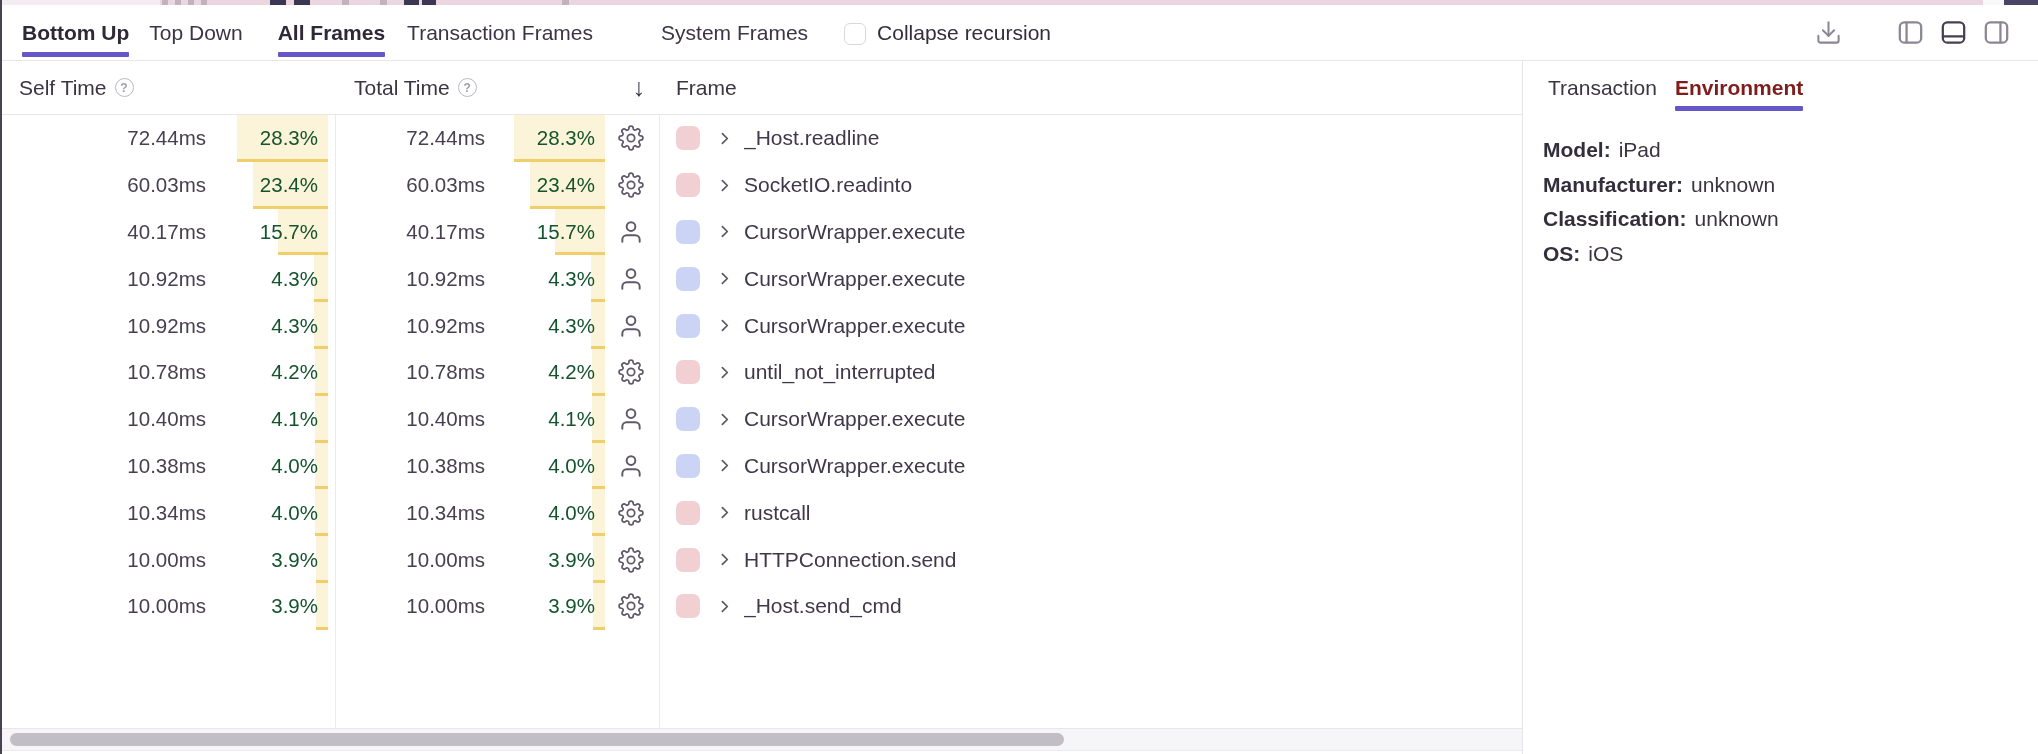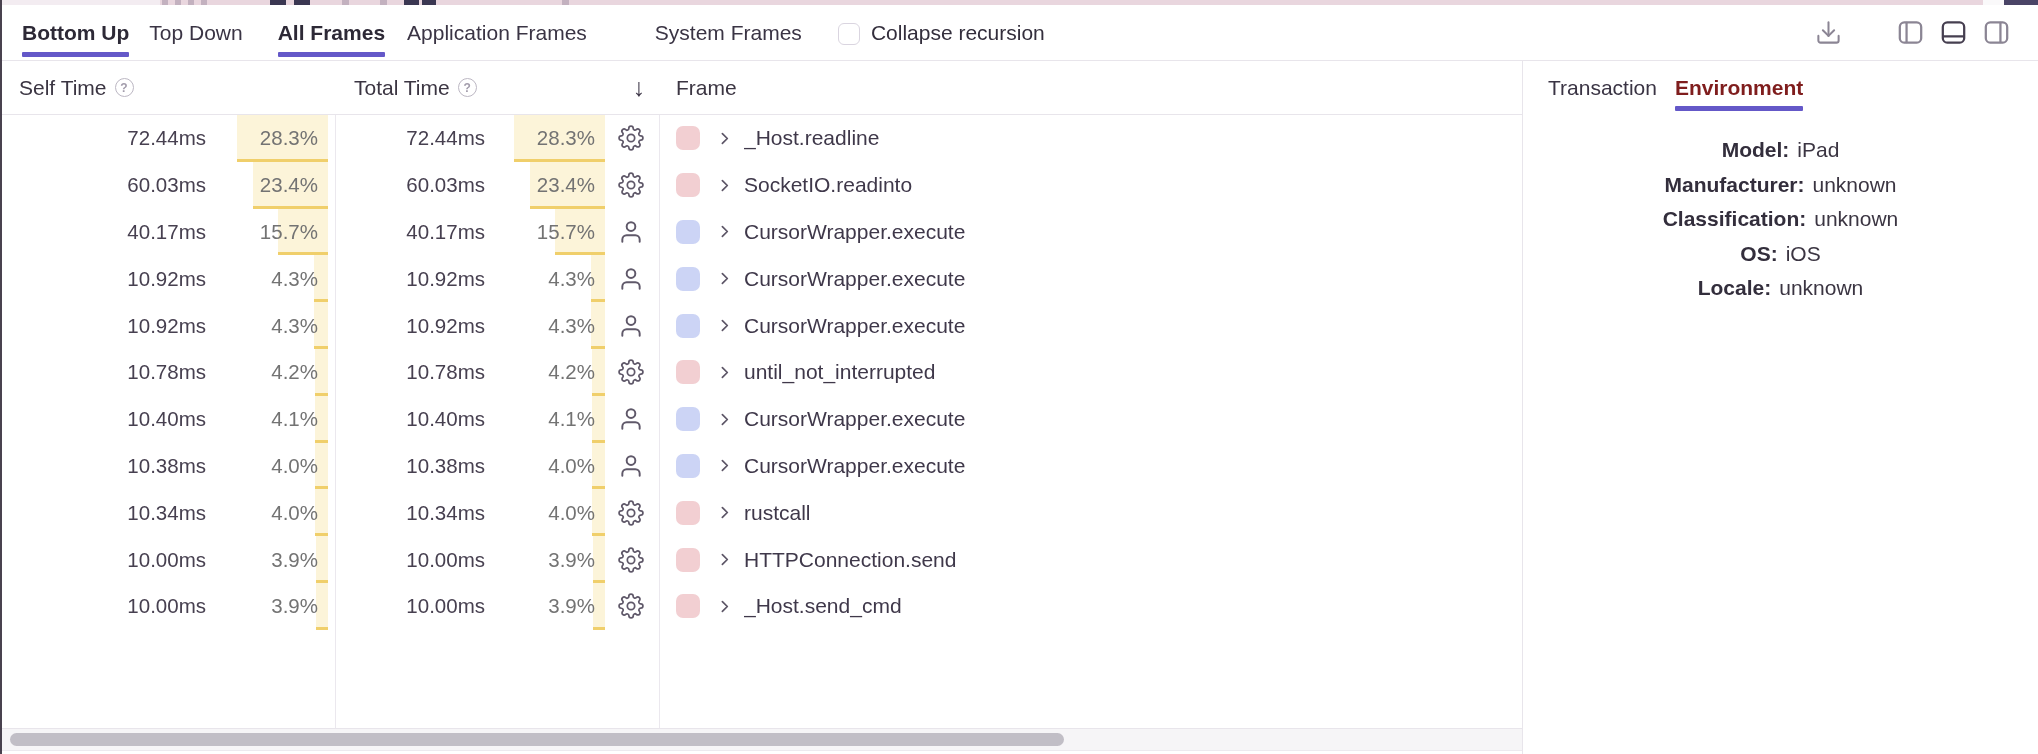--- a/index.html
+++ b/index.html
@@ -55,21 +55,21 @@
   }
   .collapse-label { margin-left:11px; font-size:21px; color:#332e3c; cursor:pointer; white-space:nowrap; }
 
   .toolbar-actions { position:absolute; right:27px; top:0; bottom:0; display:flex; align-items:center; }
   .icon-btn { display:flex; align-items:center; justify-content:center; cursor:pointer; color:#8b8594; }
   .icon-btn.download { margin-right:40px; color:#8b8594; }
   .icon-btn.layout { margin-left:14px; }
   .icon-btn.layout.active { color:#463f50; }
 
   
-  .content { display:flex; height: 693px; text-align: center; }
+  .content { display:flex; height: 693px; }
   .table-area { position:relative; width:1520px; display:flex; flex-direction:column; }
   .vline { position:absolute; top:0; bottom:22px; width:1px; background:#ebe8ee; z-index:2; }
   .vline.v1 { left:333px; } .vline.v2 { left:657px; }
 
   .table-header {
     height:54px; display:flex; align-items:center;
     border-bottom:1px solid #e8e5eb; position:relative; z-index:3; background:#fff;
   }
   .th { display:flex; align-items:center; height:100%; font-size:21px; font-weight:500; color:#3b3542; }
   .th-self { width:333px; padding-left:17px; }
@@ -84,21 +84,21 @@
 
   .rows { position:relative; z-index:1; }
   .row { display:flex; height:46.8px; cursor:pointer; }
   .cell-self { width:333px; display:flex; align-items:center; justify-content:flex-end; }
   .cell-total { width:324px; display:flex; align-items:center; justify-content:flex-end; padding-right:15px; }
   .time { font-size:20.5px; font-weight:500; color:#474050; margin-right:15px; white-space:nowrap; }
   .cell-total .time { margin-right:13px; }
   .pct-box { position:relative; width:107px; height:100%; display:flex; align-items:center; justify-content:flex-end; }
   .cell-self .pct-box { margin-right:7px; }
   .pct-bar { position:absolute; right:0; top:0; bottom:0; background:#fcf4d9; border-bottom:3px solid #f0cf6b; }
-  .pct { position:relative; font-size:20.5px; color:#737373; padding-right:10px; }
+  .pct { position:relative; font-size:20.5px; color:#14532d; padding-right:10px; }
   .type-icon { width:26px; height:26px; margin-left:13px; color:#5f5869; flex:none; }
   .cell-frame { flex:1; display:flex; align-items:center; padding-left:17px; min-width:0; }
   .swatch { width:24px; height:24px; border-radius:7px; flex:none; }
   .swatch.system { background:#f2cfd2; }
   .swatch.application { background:#ccd4f5; }
   .chev { margin-left:16px; color:#5c5566; flex:none; display:flex; cursor:pointer; }
   .frame-name { margin-left:11px; font-size:21px; color:#3f384a; white-space:nowrap; overflow:hidden; }
 
   .table-filler { flex:1; }
 
@@ -143,21 +143,21 @@
     <div class="t" style="left:378px;width:7px"></div>
     <div class="t" style="left:560px;width:7px"></div>
     <div class="gap"></div>
     <div class="endblock"></div>
   </div>
 
   <div class="toolbar">
     <div class="tab active">Bottom Up</div>
     <div class="tab t-topdown">Top Down</div>
     <div class="tab t-allframes active">All Frames</div>
-    <div class="tab t-appframes">Application Frames</div>
+    <div class="tab t-appframes">Transaction Frames</div>
     <div class="tab t-sysframes">System Frames</div>
     <div class="collapse-group">
       <div class="checkbox" role="checkbox" aria-checked="false"></div>
       <div class="collapse-label">Collapse recursion</div>
     </div>
     <div class="toolbar-actions">
       <div class="icon-btn download">
         <svg width="27" height="27" viewBox="0 0 24 24" fill="none" stroke="currentColor" stroke-width="1.8" stroke-linecap="round" stroke-linejoin="round">
           <path d="M21 15v4a2 2 0 0 1-2 2H5a2 2 0 0 1-2-2v-4"></path>
             <polyline points="7 10 12 15 17 10"></polyline>
@@ -587,18 +587,17 @@
       <div class="rp-body">
   <div class="env-line"><b>Model:</b><span>iPad</span></div>
 
   <div class="env-line"><b>Manufacturer:</b><span>unknown</span></div>
 
   <div class="env-line"><b>Classification:</b><span>unknown</span></div>
 
   <div class="env-line"><b>OS:</b><span>iOS</span></div>
 
 
-  <div class="env-line"><b>Locale:</b><span>unknown</span></div>
 </div>
     </div>
 
   </div>
 </div>
 
 </body></html>

